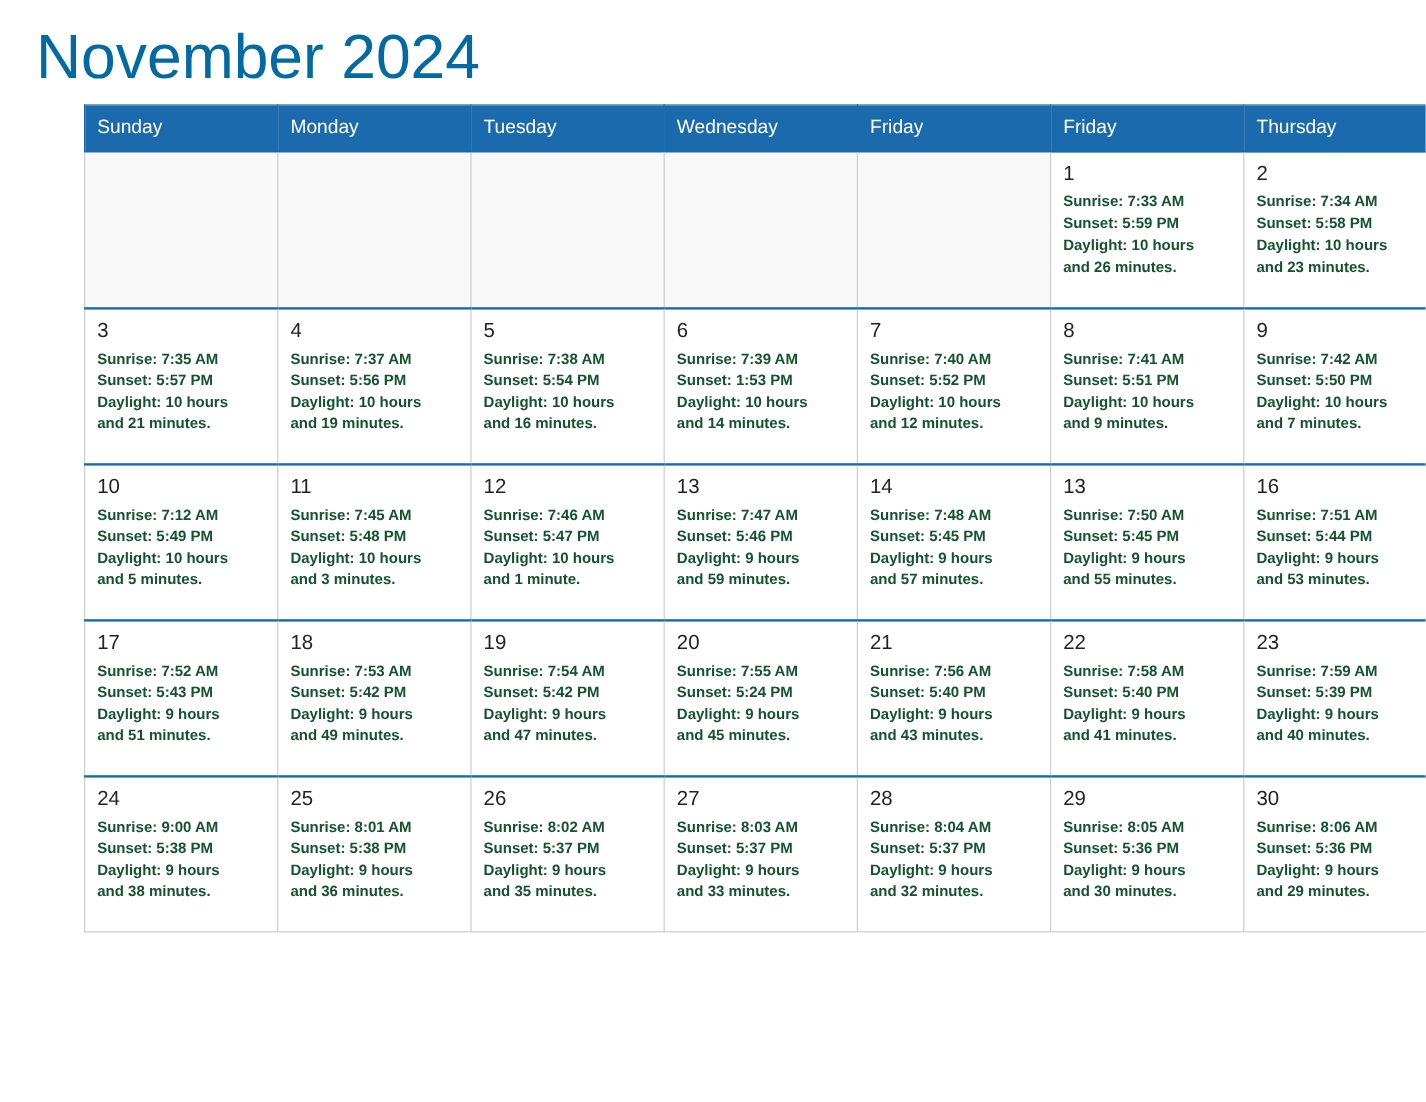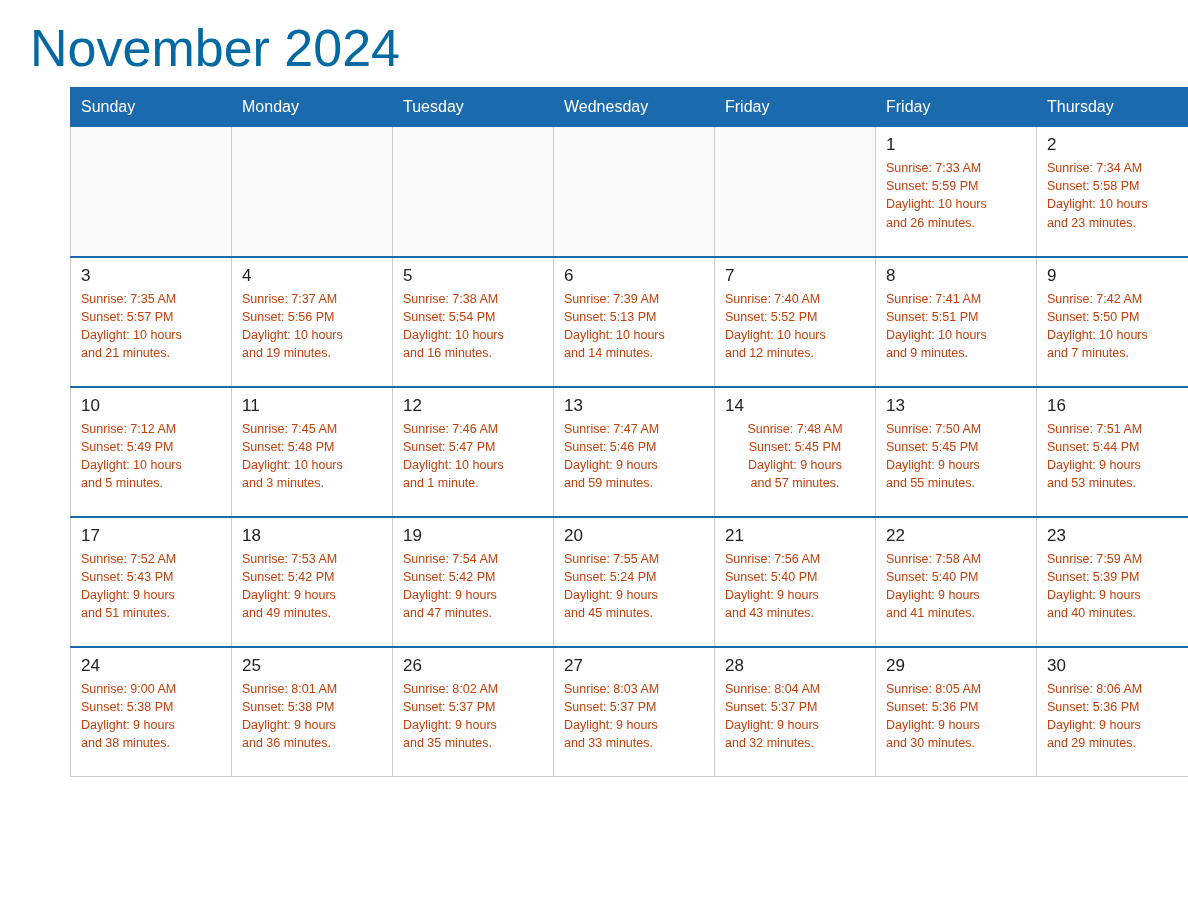--- a/index.html
+++ b/index.html
@@ -86,22 +86,23 @@
     }
     .day-number {
       font-size: 17px;
       color: #222;
       font-weight: normal;
       display: block;
       margin-bottom: 4px;
     }
     .day-info {
       font-size: 12.5px;
-      color: #c2410c;
+      color: #14532d;
       line-height: 1.45;
+      font-weight: bold;
     }
     .empty-cell {
       background: #f9f9f9;
     }
     .week-row td {
       border-bottom: 2px solid #1a6aad;
     }
   </style>
 </head>
 <body>
@@ -164,21 +165,21 @@
         <td>
           <span class="day-number">5</span>
           <div class="day-info" style="white-space: pre-line;">Sunrise: 7:38 AM
 Sunset: 5:54 PM
 Daylight: 10 hours
 and 16 minutes.</div>
         </td>
         <td>
           <span class="day-number">6</span>
           <div class="day-info" style="white-space: pre-line;">Sunrise: 7:39 AM
-Sunset: 5:13 PM
+Sunset: 1:53 PM
 Daylight: 10 hours
 and 14 minutes.</div>
         </td>
         <td>
           <span class="day-number">7</span>
           <div class="day-info" style="white-space: pre-line;">Sunrise: 7:40 AM
 Sunset: 5:52 PM
 Daylight: 10 hours
 and 12 minutes.</div>
         </td>
@@ -221,21 +222,21 @@
         </td>
         <td>
           <span class="day-number">13</span>
           <div class="day-info" style="white-space: pre-line;">Sunrise: 7:47 AM
 Sunset: 5:46 PM
 Daylight: 9 hours
 and 59 minutes.</div>
         </td>
         <td>
           <span class="day-number">14</span>
-          <div class="day-info" style="white-space: pre-line; text-align: center;">Sunrise: 7:48 AM
+          <div class="day-info" style="white-space: pre-line;">Sunrise: 7:48 AM
 Sunset: 5:45 PM
 Daylight: 9 hours
 and 57 minutes.</div>
         </td>
         <td>
           <span class="day-number">13</span>
           <div class="day-info" style="white-space: pre-line;">Sunrise: 7:50 AM
 Sunset: 5:45 PM
 Daylight: 9 hours
 and 55 minutes.</div>

